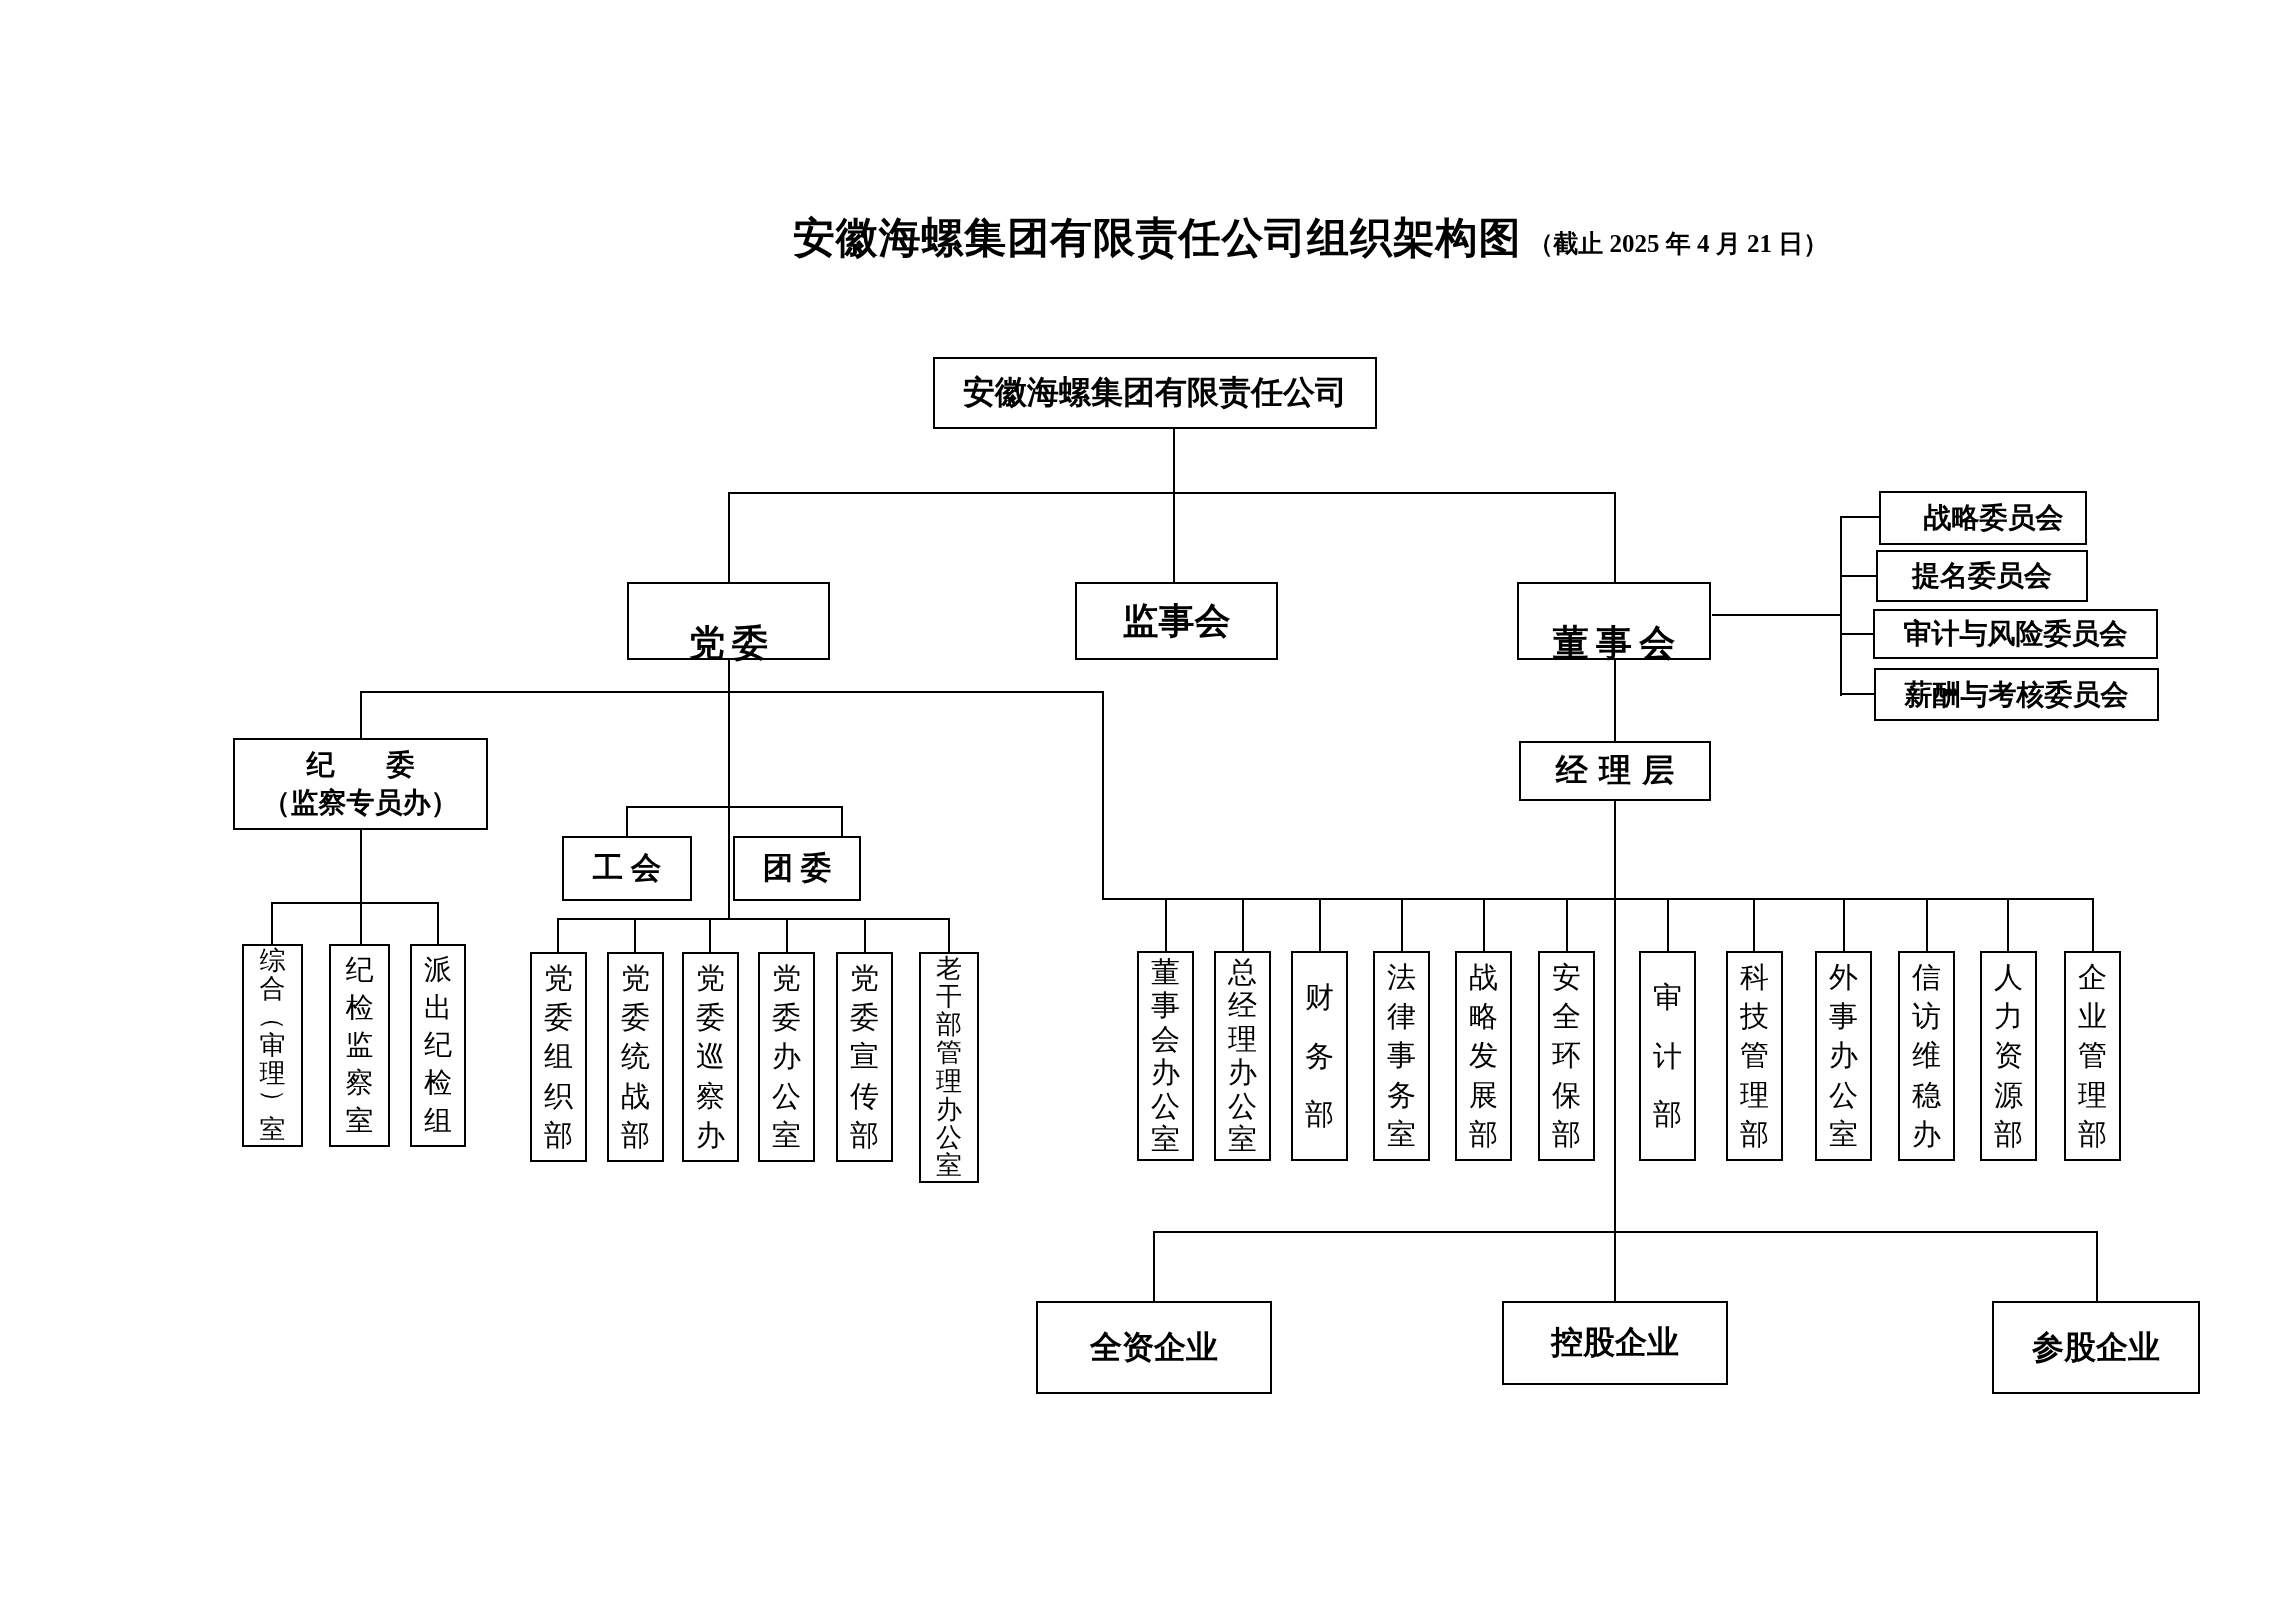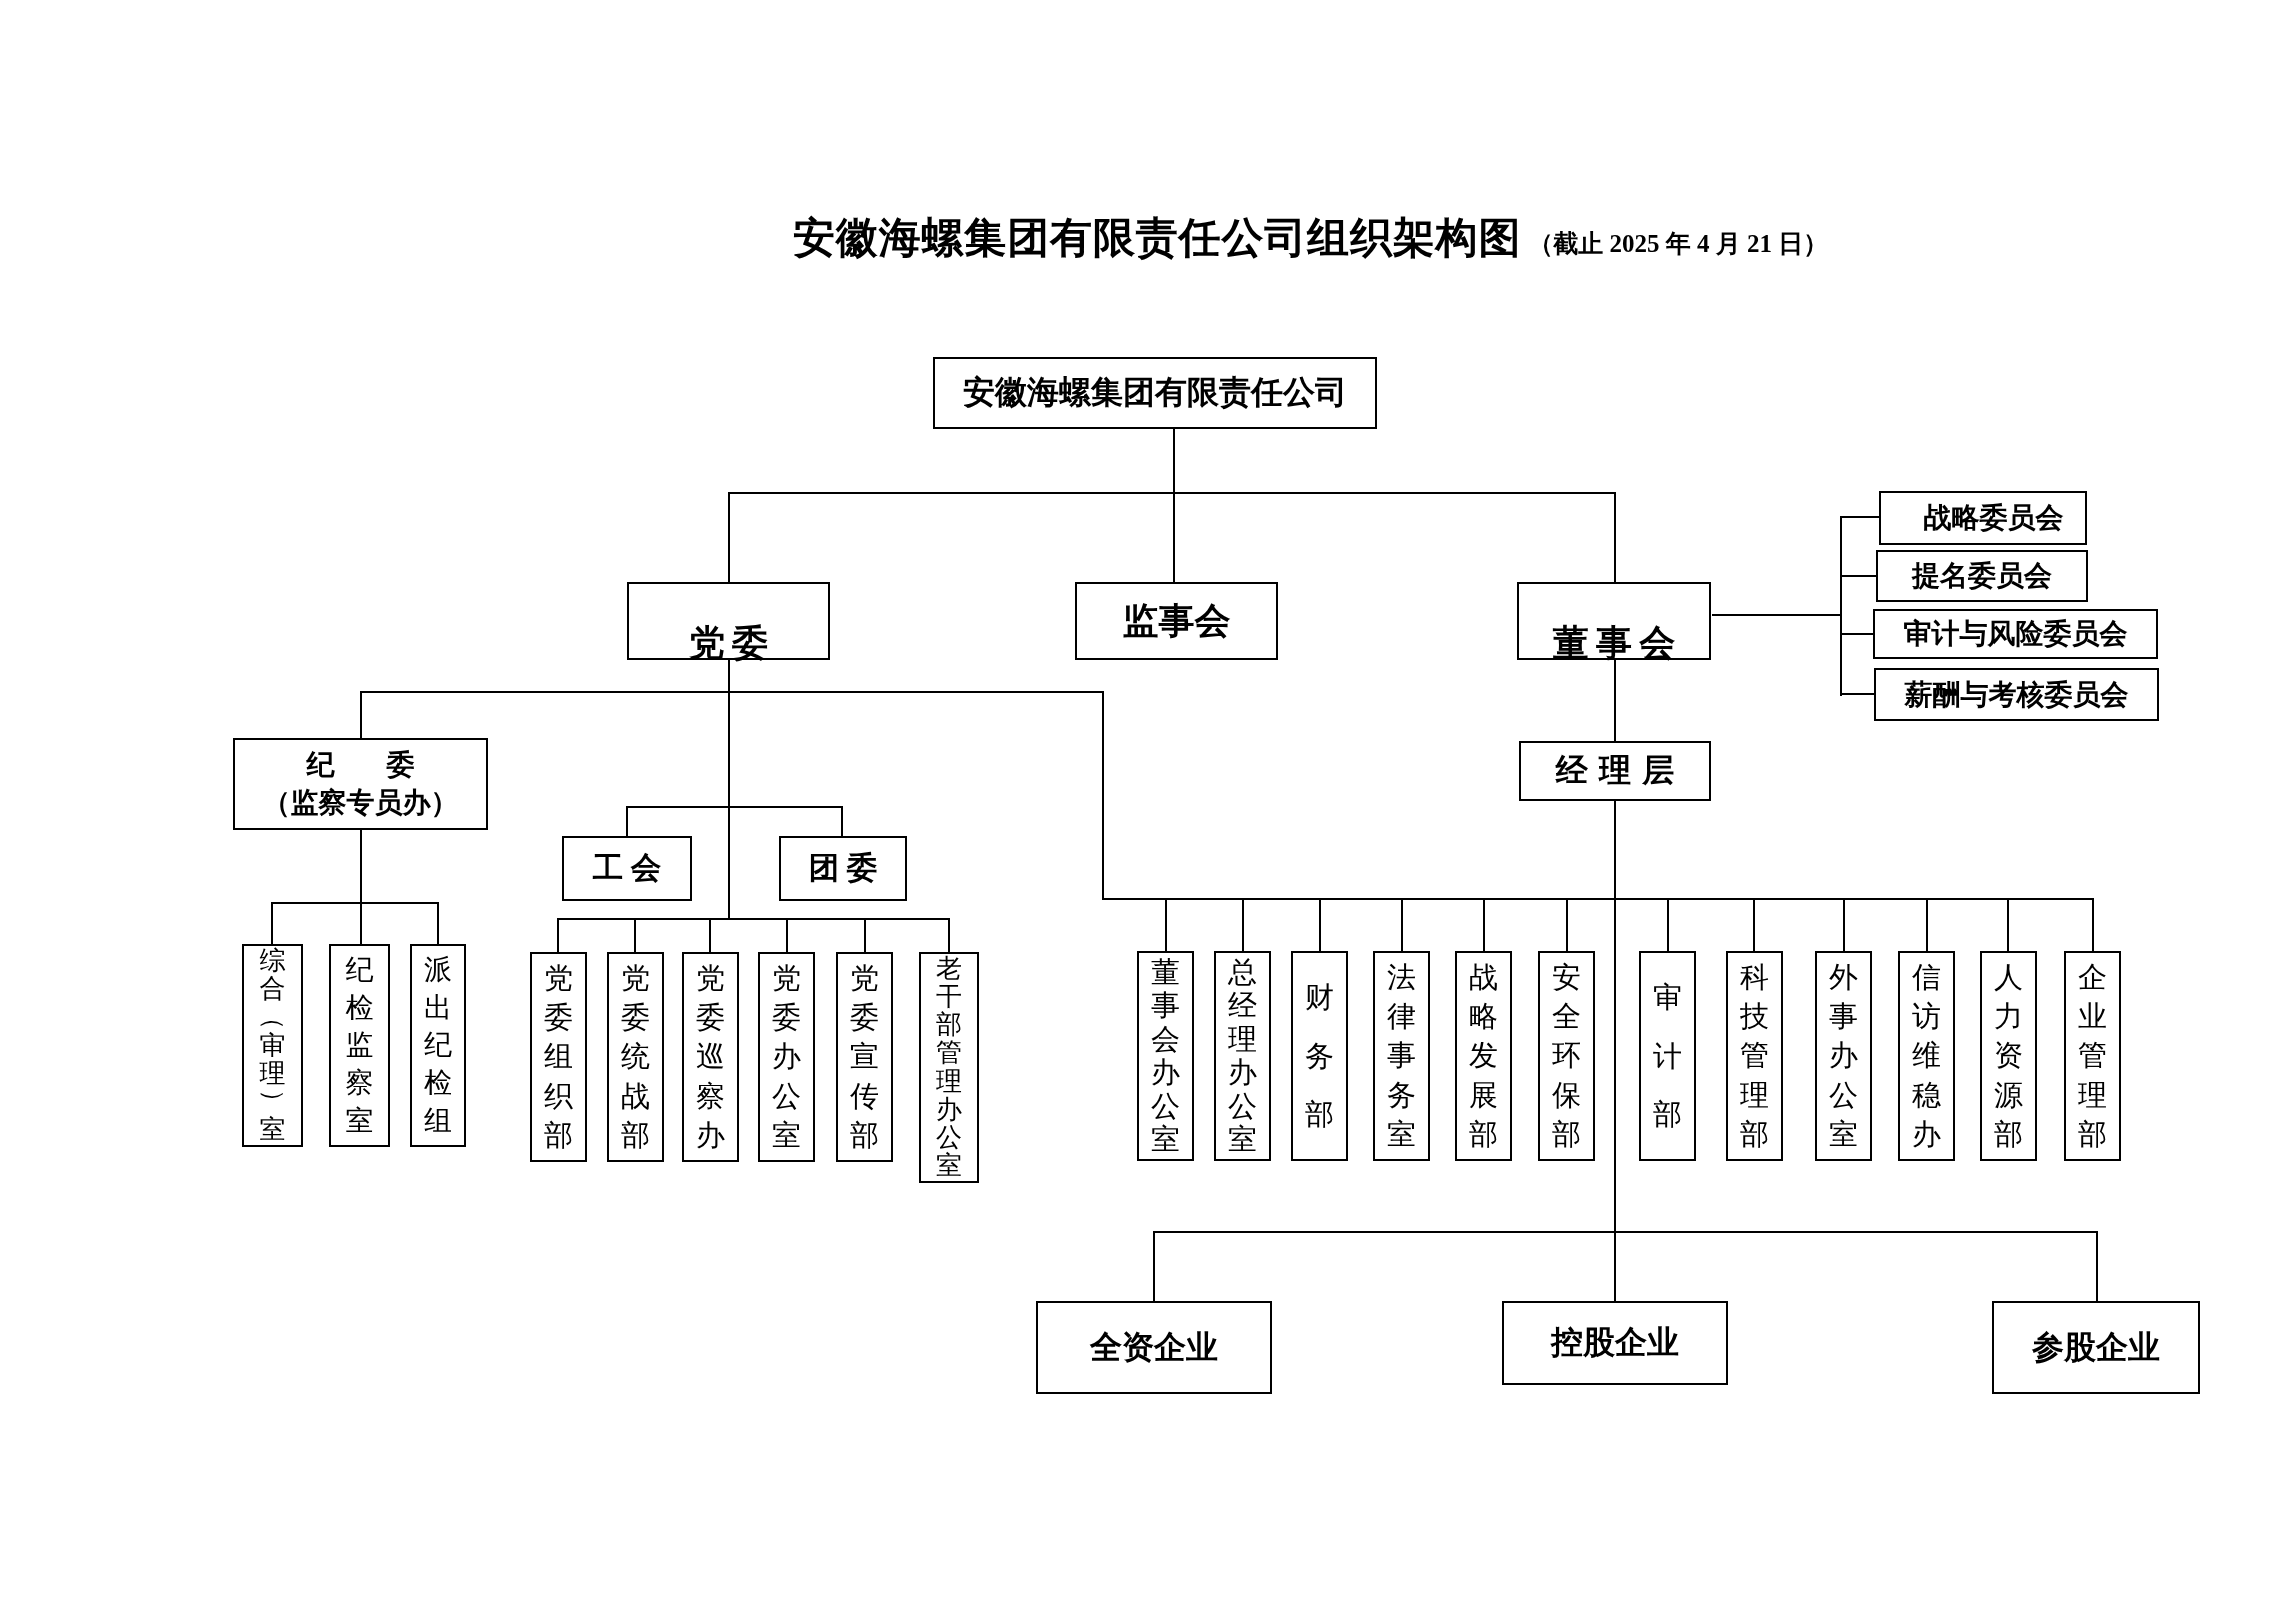--- a/index.html
+++ b/index.html
@@ -132,21 +132,21 @@
   </div>
 
   <div class="box hd t40 two-line" style="left:233px;top:738px;width:255px;height:92px;">
     <div class="sp3">纪 委</div>
     <div>（监察专员办）</div>
   </div>
 
   <div class="box hd t44" style="left:562px;top:836px;width:130px;height:65px;">
     <span>工 会</span>
   </div>
-  <div class="box hd t44" style="left:779px;top:836px;width:128px;height:65px;">
+  <div class="box hd t44" style="left:733px;top:836px;width:128px;height:65px;">
     <span>团 委</span>
   </div>
 
   <div class="box hd t46" style="left:1519px;top:741px;width:192px;height:60px;">
     <span class="sp2">经理层</span>
   </div>
 
   <div class="box" style="left:242px;top:944px;width:61px;height:203px;">
     <div class="vtext" style="font-size:26px;">
         <span>综</span>

